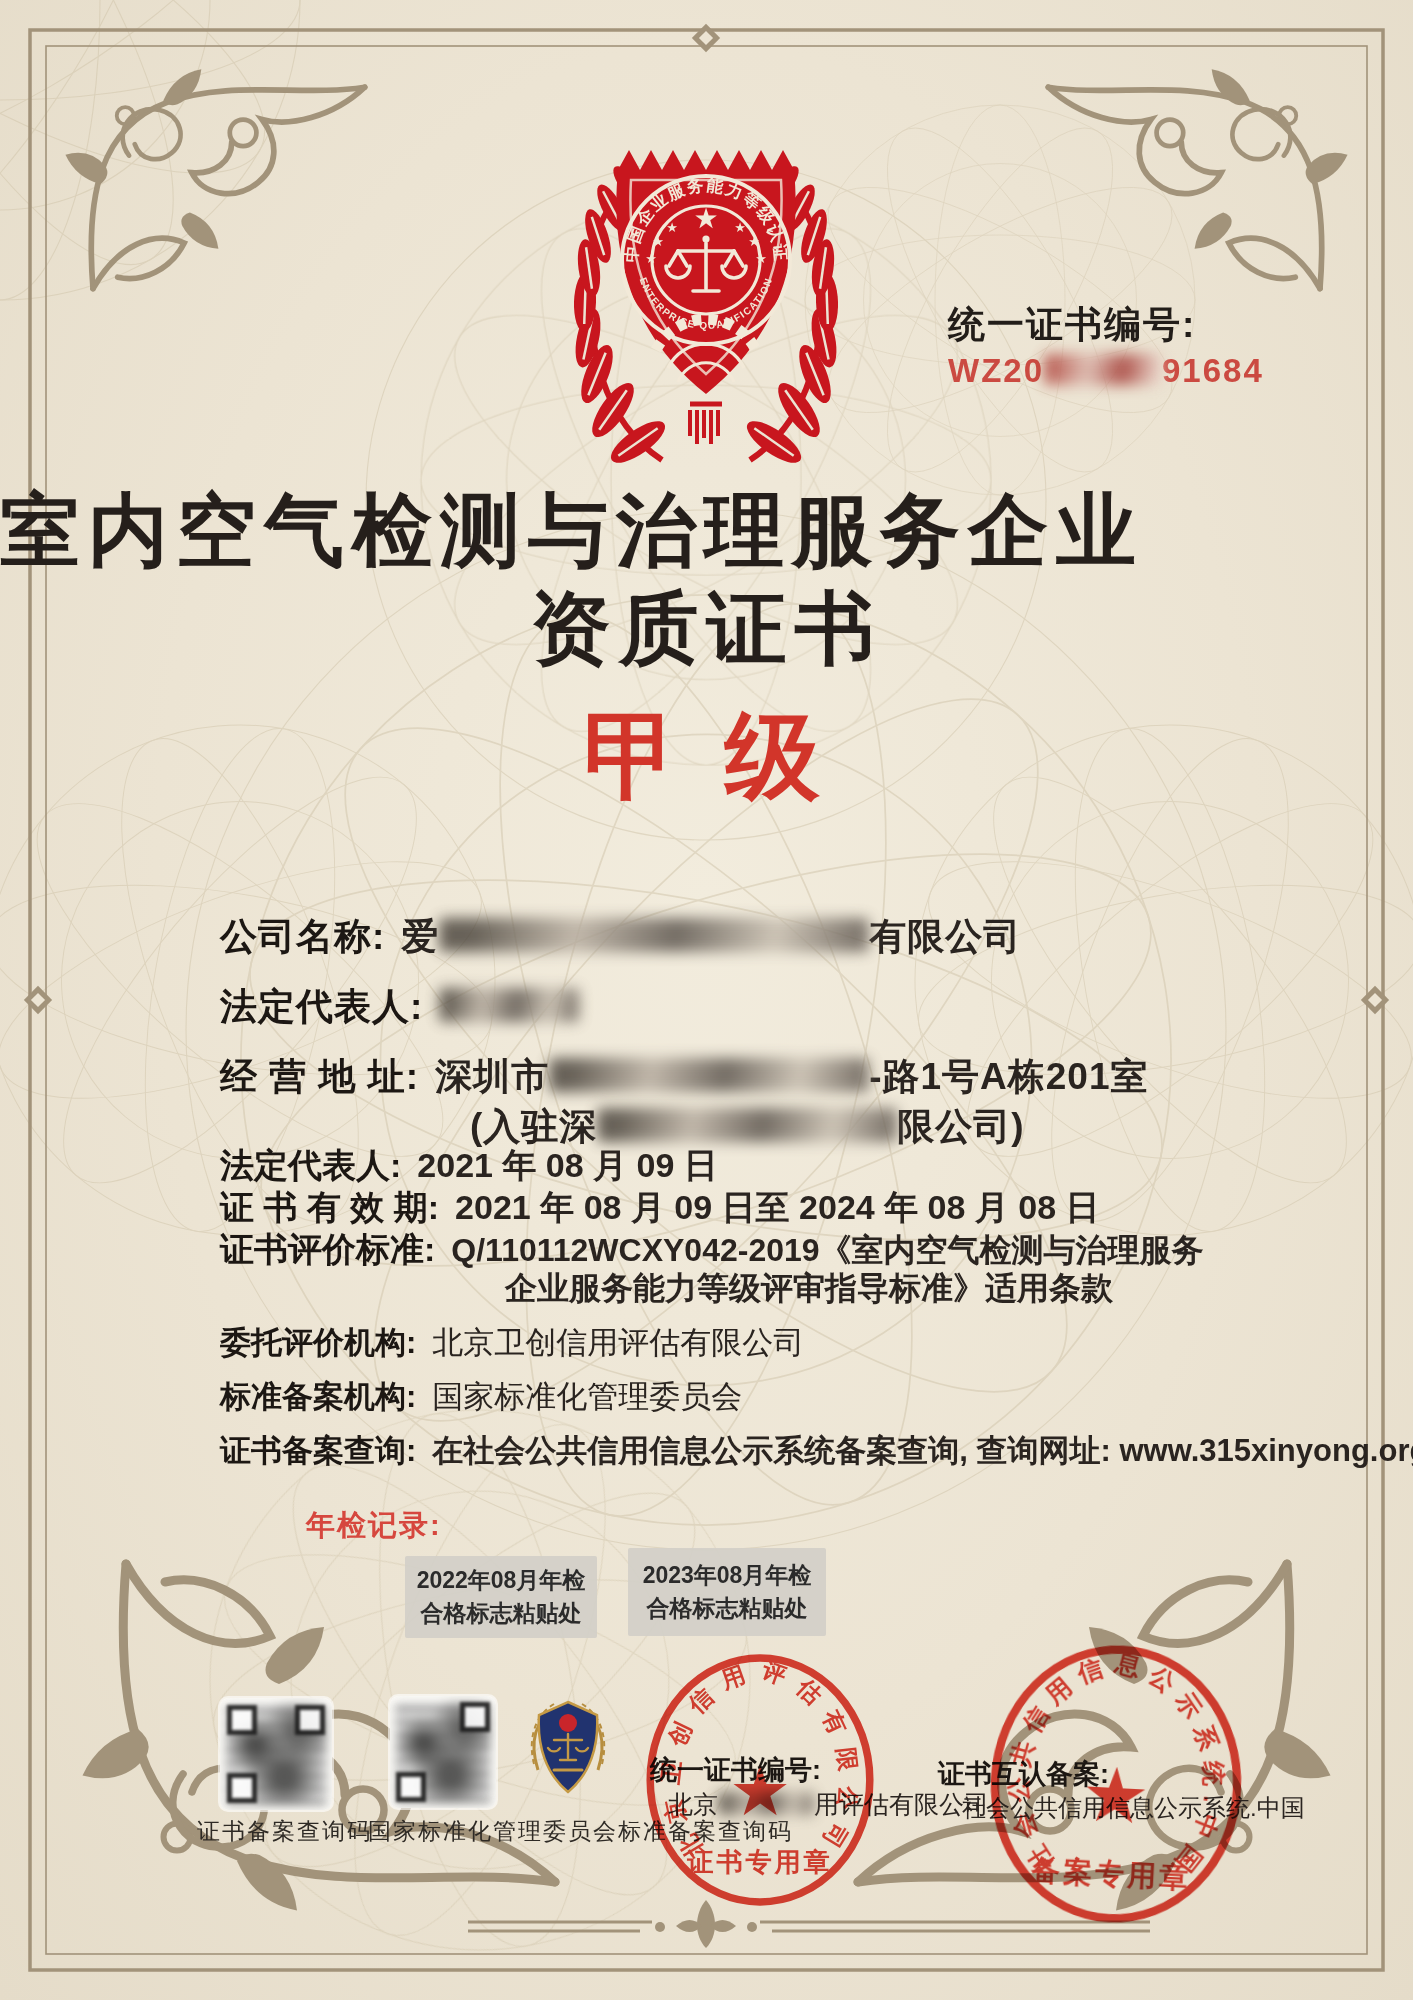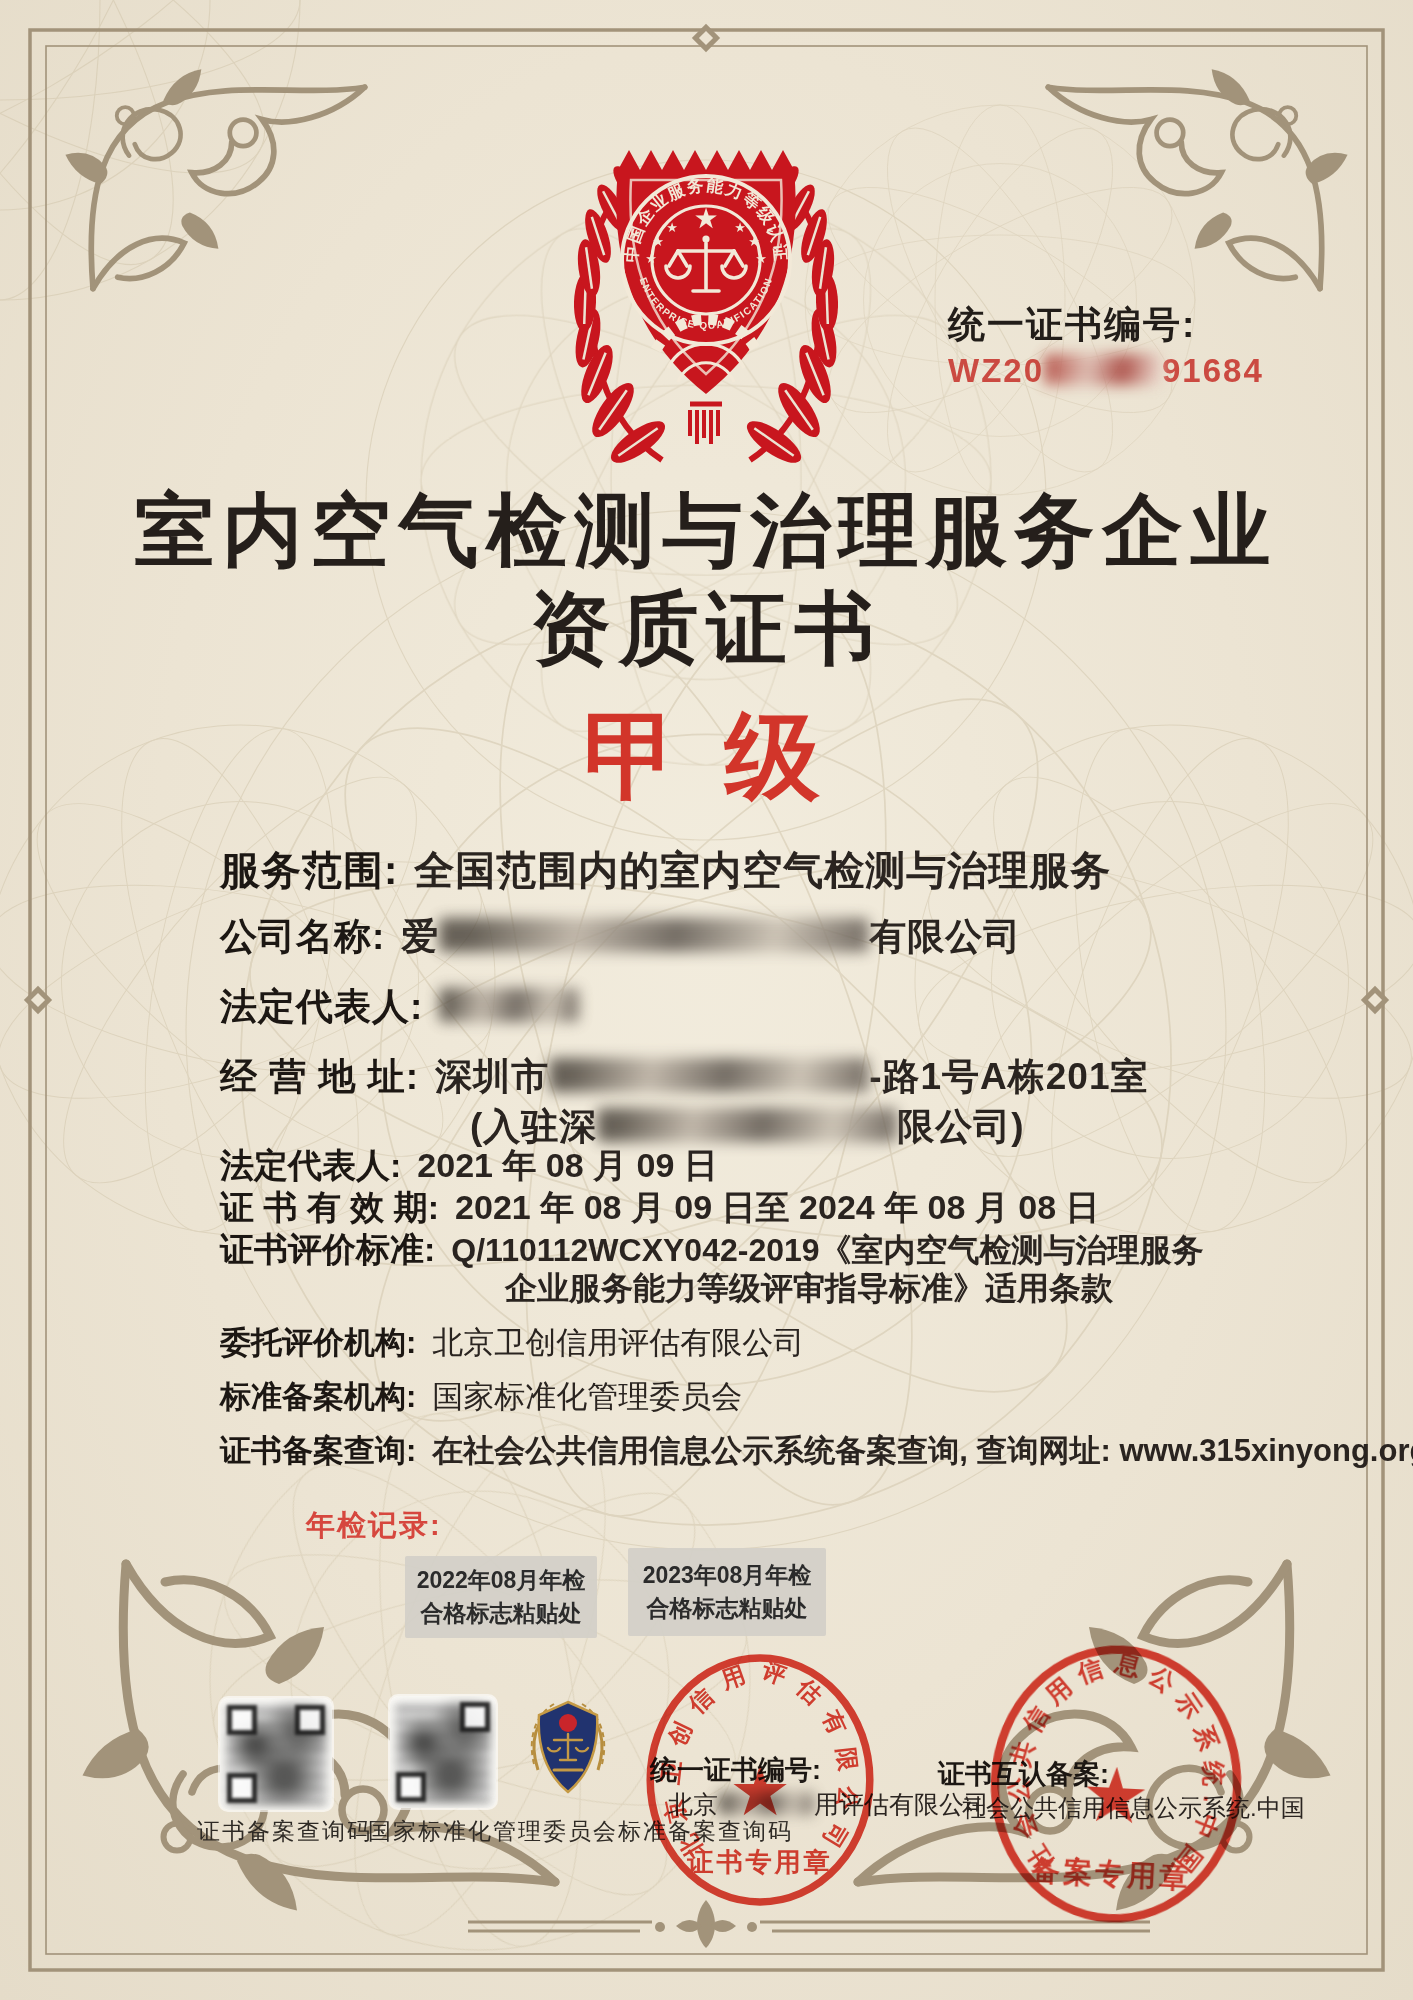--- a/index.html
+++ b/index.html
@@ -8,21 +8,21 @@
     background:radial-gradient(ellipse at 50% 45%, #f2ecdd 0%, #ece4d3 55%, #e5dcc9 100%);
     font-family:"Liberation Sans","DejaVu Sans",sans-serif;color:#221d19;
   }
   .abs{position:absolute;}
   
   .wm,.frame{position:absolute;left:0;top:0;width:1413px;height:2000px;pointer-events:none;}
   
   .certno-label{position:absolute;left:948px;top:300px;font-size:37px;font-weight:900;letter-spacing:2px;color:#221d19;}
   .certno-value{position:absolute;left:948px;top:352px;font-size:33px;font-weight:600;color:#cb4a41;letter-spacing:2px;}
   
-  .title1{position:absolute;left:0;top:478px;width:100%;text-align:center;font-size:80px;font-weight:900;letter-spacing:8px;color:#251f1b;}
+  .title1{position:absolute;left:0;top:478px;width:100%;text-align:left;font-size:80px;font-weight:900;letter-spacing:8px;color:#251f1b;}
   .title2{position:absolute;left:0;top:576px;width:100%;text-align:center;font-size:80px;font-weight:900;letter-spacing:8px;color:#251f1b;}
   .grade{position:absolute;left:0;top:694px;width:100%;text-align:center;font-size:95px;font-weight:900;letter-spacing:10px;color:#d2352a;}
   
   .row{position:absolute;left:220px;white-space:nowrap;}
   .lb{font-weight:900;color:#1c1713;}
   .val{font-weight:600;color:#2a2420;}
   .f40{font-size:40px;letter-spacing:1px;}
   .f37{font-size:37px;letter-spacing:1px;}
   .f34{font-size:34px;}
   .f31{font-size:31px;}
@@ -216,23 +216,20 @@
     </g>
   </svg>
 
   <div class="certno-label">统一证书编号:</div>
   <div class="certno-value"><span>WZ20</span><span class="redact red" style="width:118px"></span><span>91684</span></div>
 
   <div class="title1">室内空气检测与治理服务企业</div>
   <div class="title2">资质证书</div>
   <div class="grade">甲 级</div>
 
-  <div class="row f40" style="top:843px">
-    <span class="lb">服务范围:</span><span class="gap"></span><span class="val">全国范围内的室内空气检测与治理服务</span>
-  </div>
 
   <div class="row f37" style="top:912px">
     <span class="lb">公司名称:</span><span class="gap"></span><span class="val">爱</span><span class="redact" style="width:430px"></span><span class="val">有限公司</span>
   </div>
 
   <div class="row f37" style="top:982px">
     <span class="lb">法定代表人:</span><span class="gap"></span><span class="redact" style="width:140px"></span>
   </div>
 
   <div class="row f37" style="top:1052px">

